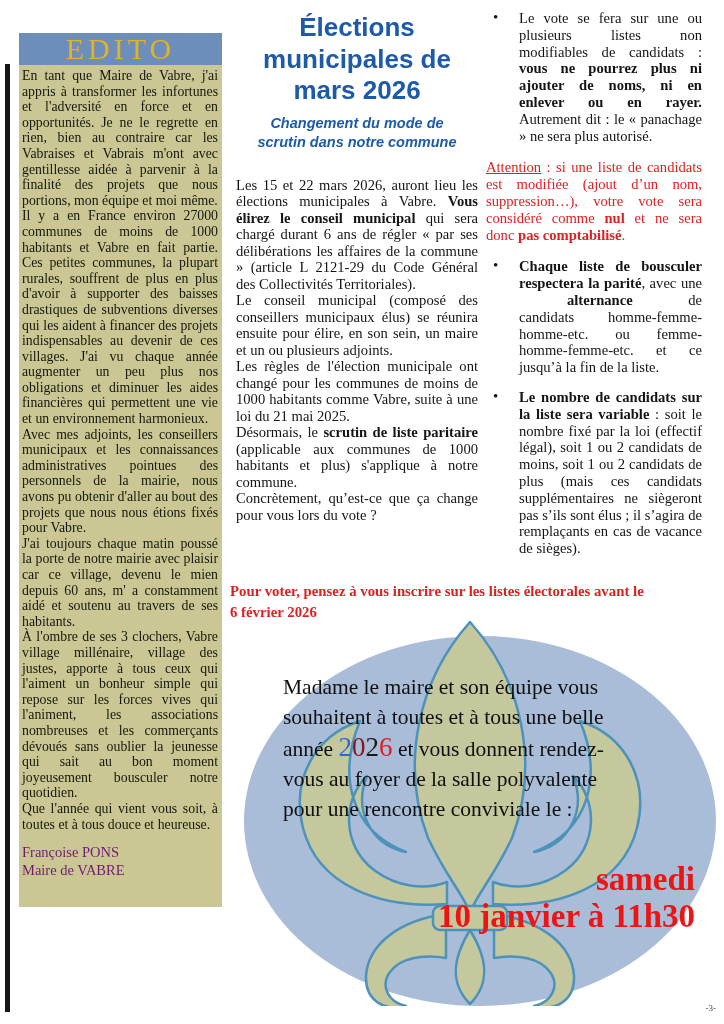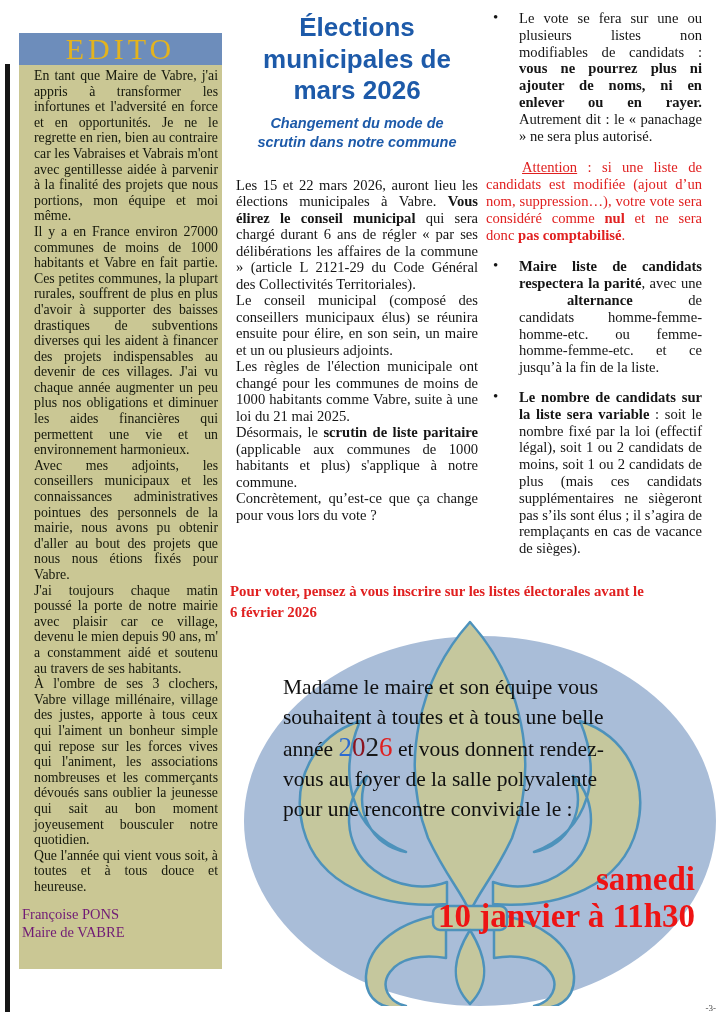--- a/index.html
+++ b/index.html
@@ -5,21 +5,21 @@
   *{margin:0;padding:0;box-sizing:border-box}
   html,body{background:#9a9a9a}
   .page{width:724px;height:1024px;background:#ffffff;position:relative;overflow:hidden;
         font-family:"Liberation Serif",serif;margin:0 auto}
   .left-rule{position:absolute;left:5px;top:64px;width:5px;height:948px;background:#161616}
 
   
   .edito{position:absolute;left:19px;top:33px;width:203px;background:var(--edito_bg)}
   .edito-head{height:32px;background:var(--header_band);display:flex;align-items:center;justify-content:center}
   .edito-head .edito-title{font-size:30px;color:var(--edito_title);letter-spacing:4px;line-height:1}
-  .edito-body{padding:3px 4px 0 15px}
+  .edito-body{padding:3px 4px 0 3px}
   .edito-body p{font-size:13.8px;line-height:15.6px;text-align:justify;color:#15180c}
   .signature{padding:12px 4px 28px 3px;font-size:14.5px;line-height:17.5px;color:#701a75}
 
   
   .article{position:absolute;left:236px;top:12px;width:242px}
   .article h1{font-family:"Liberation Sans",sans-serif;font-weight:bold;font-size:26px;line-height:1.22;
               color:var(--heading_blue);text-align:center;width:230px;margin:0 auto}
   .article h2{font-family:"Liberation Sans",sans-serif;font-weight:bold;font-style:italic;font-size:14.5px;
               line-height:1.3;color:var(--heading_blue);text-align:center;width:214px;margin:7px auto 0}
   .article-body{margin-top:25px}
@@ -60,21 +60,21 @@
   <div class="left-rule"></div>
 
   <section class="edito">
     <header class="edito-head">
       <span class="edito-title">EDITO</span>
     </header>
     <div class="edito-body">
         <p><span>En tant que Maire de Vabre, j'ai appris à transformer les infortunes et l'adversité en force et en opportunités. Je ne le regrette en rien, bien au contraire car les Vabraises et Vabrais m'ont avec gentillesse aidée à parvenir à la finalité des projets que nous portions, mon équipe et moi même.</span></p>
         <p><span>Il y a en France environ 27000 communes de moins de 1000 habitants et Vabre en fait partie. Ces petites communes, la plupart rurales, souffrent de plus en plus d'avoir à supporter des baisses drastiques de subventions diverses qui les aident à financer des projets indispensables au devenir de ces villages. J'ai vu chaque année augmenter un peu plus nos obligations et diminuer les aides financières qui permettent une vie et un environnement harmonieux.</span></p>
         <p><span>Avec mes adjoints, les conseillers municipaux et les connaissances administratives pointues des personnels de la mairie, nous avons pu obtenir d'aller au bout des projets que nous nous étions fixés pour Vabre.</span></p>
-        <p><span>J'ai toujours chaque matin poussé la porte de notre mairie avec plaisir car ce village, devenu le mien depuis 90 ans, m' a constamment aidé et soutenu au travers de ses habitants.</span></p>
+        <p><span>J'ai toujours chaque matin poussé la porte de notre mairie avec plaisir car ce village, devenu le mien depuis 60 ans, m' a constamment aidé et soutenu au travers de ses habitants.</span></p>
         <p><span>À l'ombre de ses 3 clochers, Vabre village millénaire, village des justes, apporte à tous ceux qui l'aiment  un bonheur simple qui repose sur les forces vives qui l'animent, les associations nombreuses et les commerçants dévoués sans oublier la jeunesse qui sait au bon moment joyeusement bousculer notre quotidien.</span></p>
         <p><span>Que l'année qui vient vous soit, à toutes et à tous douce et heureuse.</span></p>
       </div>
     <div class="signature">
       <div>Françoise PONS</div>
       <div>Maire de VABRE</div>
     </div>
   </section>
 
   <section class="article">
@@ -84,22 +84,22 @@
         <p><span>Les 15 et 22 mars 2026, auront lieu les élections municipales à Vabre. </span><span style="font-weight: bold;">Vous élirez  le conseil municipal</span><span> qui sera chargé durant 6 ans de régler « par ses délibérations les affaires de la commune » (article L 2121-29 du Code Général des Collectivités Territoriales).</span></p>
         <p><span>Le conseil municipal (composé des conseillers municipaux élus) se réunira ensuite pour élire, en son sein, un maire et un ou plusieurs adjoints.</span></p>
         <p><span>Les règles de l'élection municipale ont changé pour les communes de moins de 1000 habitants comme Vabre, suite à une loi du 21 mai 2025.</span></p>
         <p><span>Désormais, le </span><span style="font-weight: bold;">scrutin de liste paritaire</span><span> (applicable aux communes de 1000 habitants et plus) s'applique à notre commune.</span></p>
         <p><span>Concrètement, qu’est-ce que ça change pour vous lors du vote ?</span></p>
       </div>
   </section>
 
   <section class="rules">
       <div class="rule-item"><span class="marker">•</span><span class="txt"><span>Le vote se fera sur une ou plusieurs listes non modifiables de candidats : </span><span style="font-weight: bold;">vous ne pourrez plus ni ajouter de noms, ni en enlever ou en rayer.</span><span> Autrement dit : le « panachage » ne sera plus autorisé.</span></span></div>
-      <div class="rule-item red noindent"><span class="txt"><span style="text-decoration: underline; margin-left: 36px;">Attention</span><span> : si une liste de candidats est modifiée (ajout d’un nom, suppression…), votre vote sera considéré comme </span><span style="font-weight: bold;">nul</span><span> et ne sera donc </span><span style="font-weight: bold;">pas comptabilisé</span><span>.</span></span></div>
-      <div class="rule-item"><span class="marker">•</span><span class="txt"><span style="font-weight: bold;">Maire liste de candidats respectera la parité</span><span>, avec une </span><span style="font-weight: bold; margin-left: 48px;">alternance</span><span> de candidats homme-femme-homme-etc. ou femme-homme-femme-etc. et ce jusqu’à la fin de la liste.</span></span></div>
+      <div class="rule-item red noindent"><span class="txt"><span style="text-decoration: underline;">Attention</span><span> : si une liste de candidats est modifiée (ajout d’un nom, suppression…), votre vote sera considéré comme </span><span style="font-weight: bold;">nul</span><span> et ne sera donc </span><span style="font-weight: bold;">pas comptabilisé</span><span>.</span></span></div>
+      <div class="rule-item"><span class="marker">•</span><span class="txt"><span style="font-weight: bold;">Chaque liste de bousculer respectera la parité</span><span>, avec une </span><span style="font-weight: bold; margin-left: 48px;">alternance</span><span> de candidats homme-femme-homme-etc. ou femme-homme-femme-etc. et ce jusqu’à la fin de la liste.</span></span></div>
       <div class="rule-item"><span class="marker">•</span><span class="txt"><span style="font-weight: bold;">Le nombre de candidats sur la liste sera variable</span><span> : soit le nombre fixé par la loi (effectif légal), soit 1 ou 2 candidats de moins, soit 1 ou 2 candidats de plus (mais ces candidats supplémentaires ne siègeront pas s’ils sont élus ; il s’agira de remplaçants en cas de vacance de sièges).</span></span></div>
     </section>
 
   <div class="banner">
     <div>Pour voter, pensez à vous inscrire sur les listes électorales avant le</div>
     <div>6 février 2026</div>
   </div>
 
   <div class="ellipse"></div>
 

